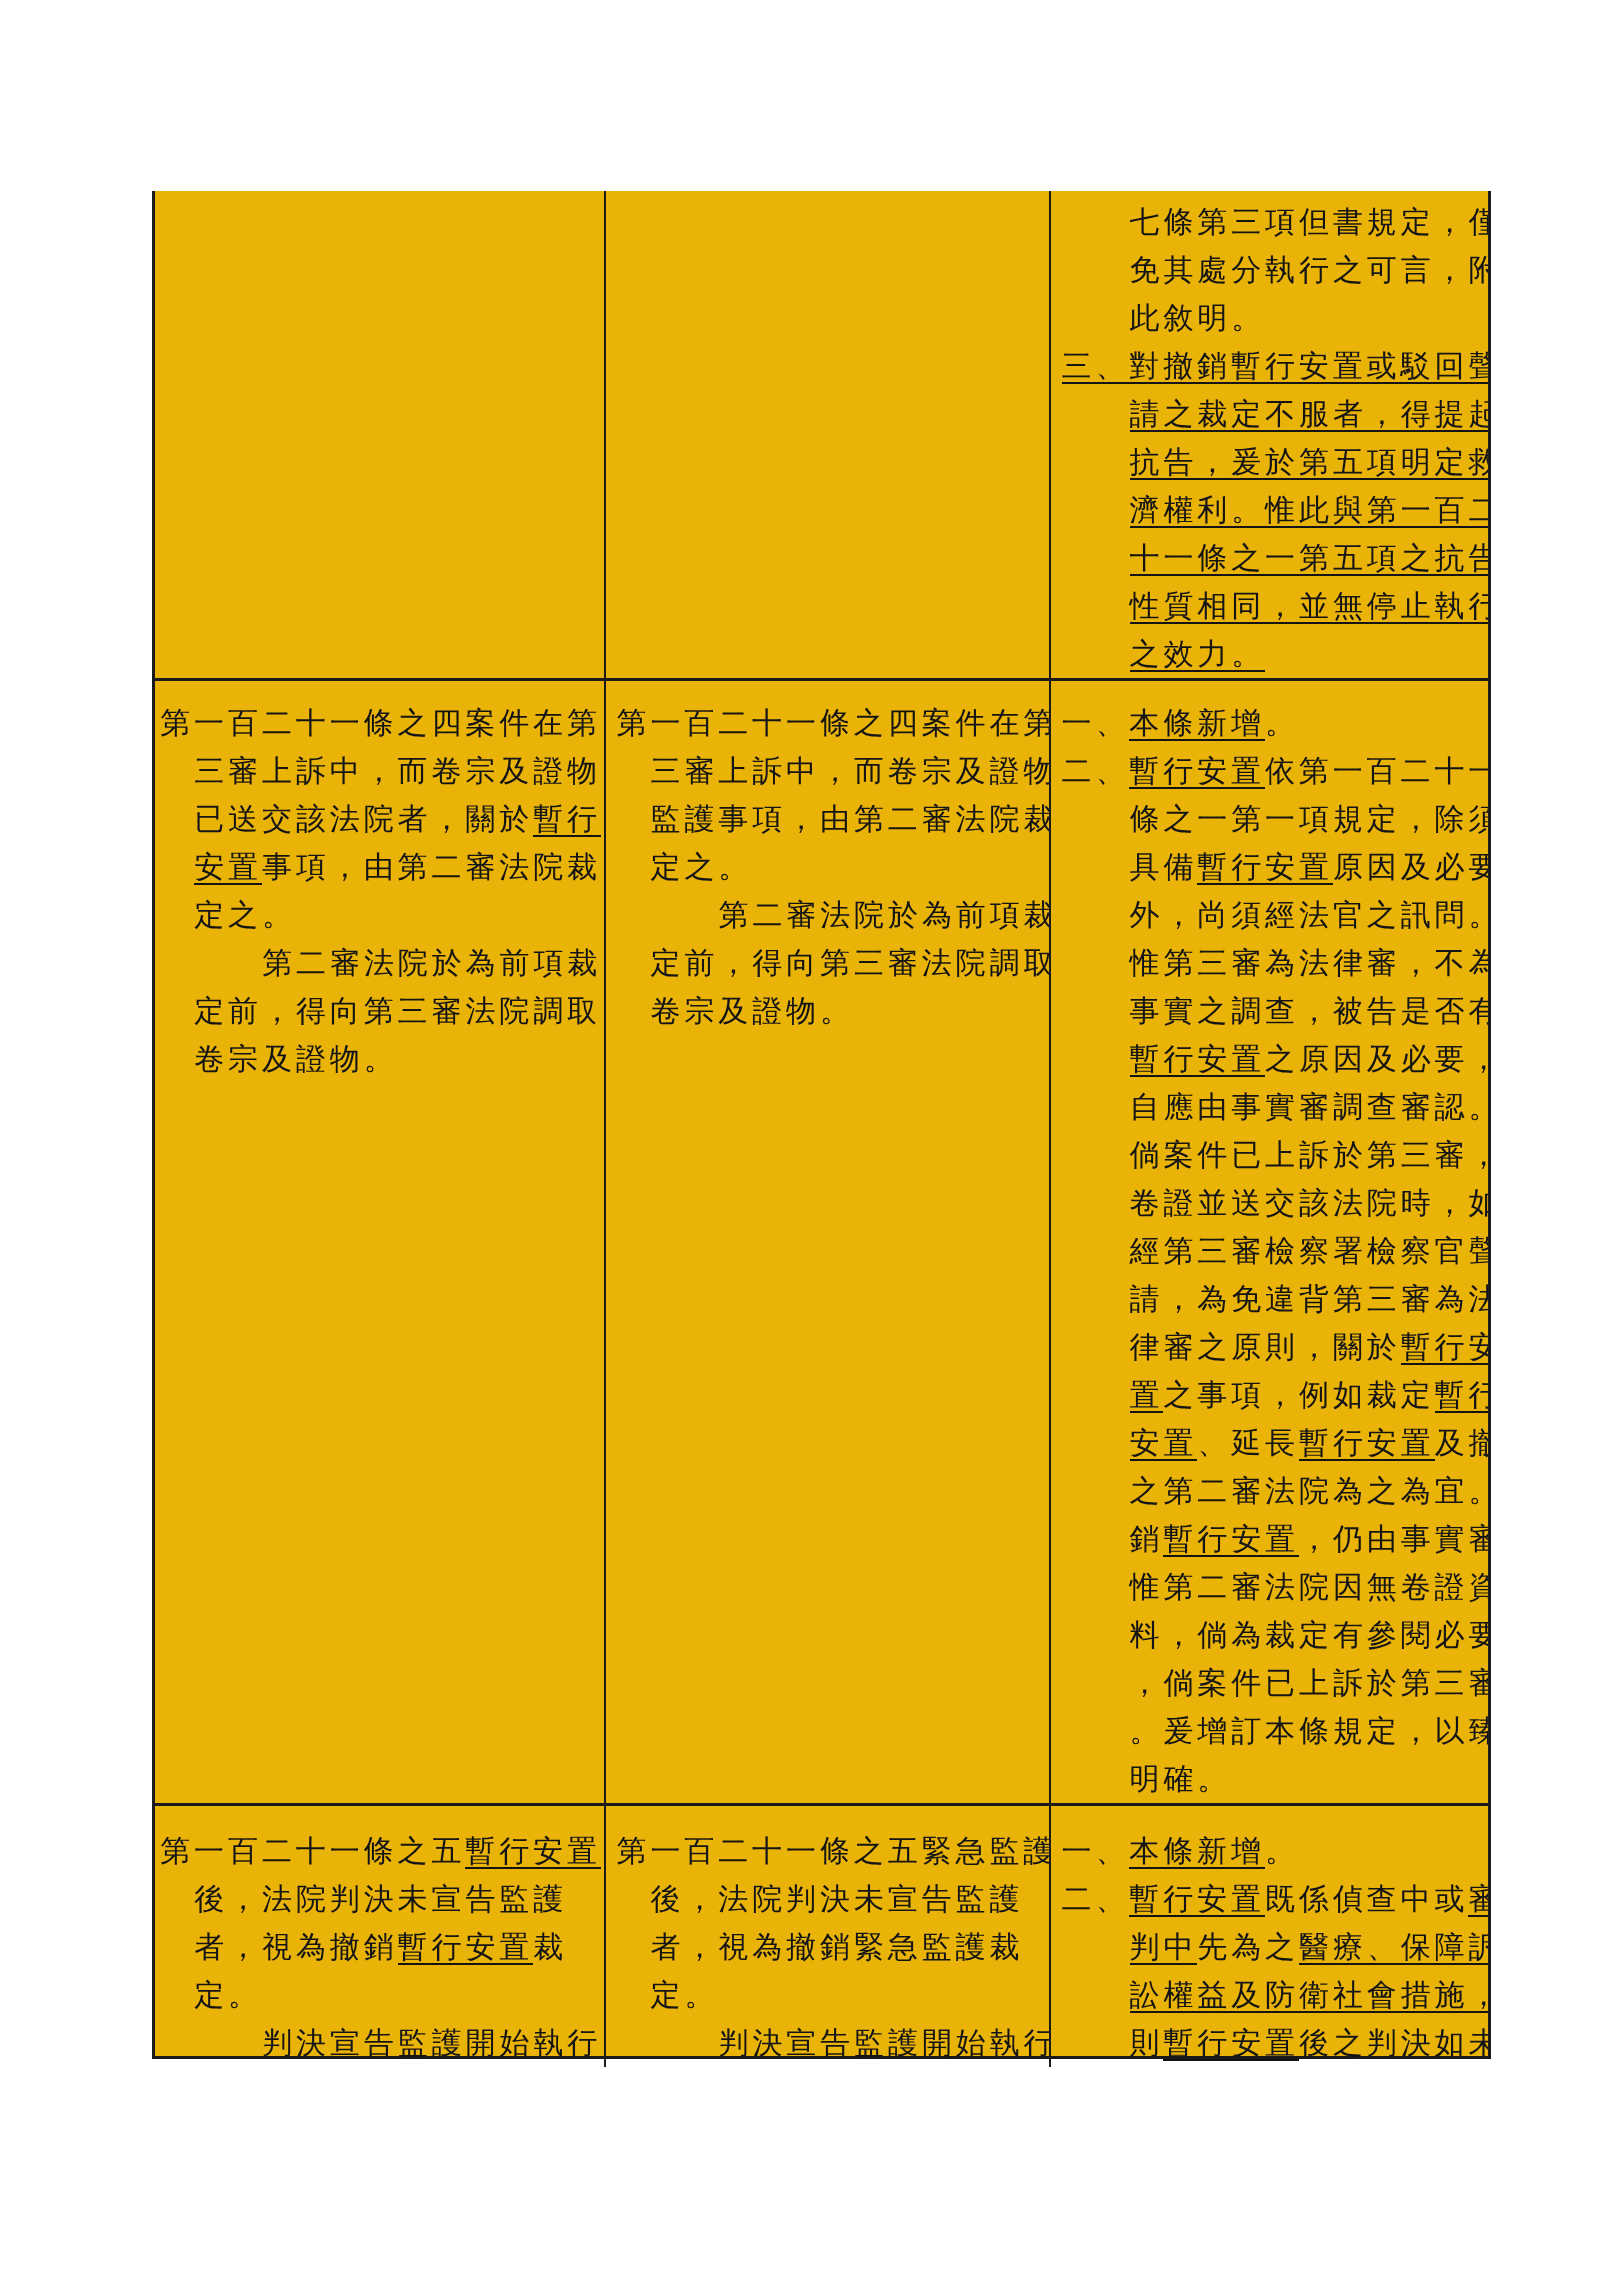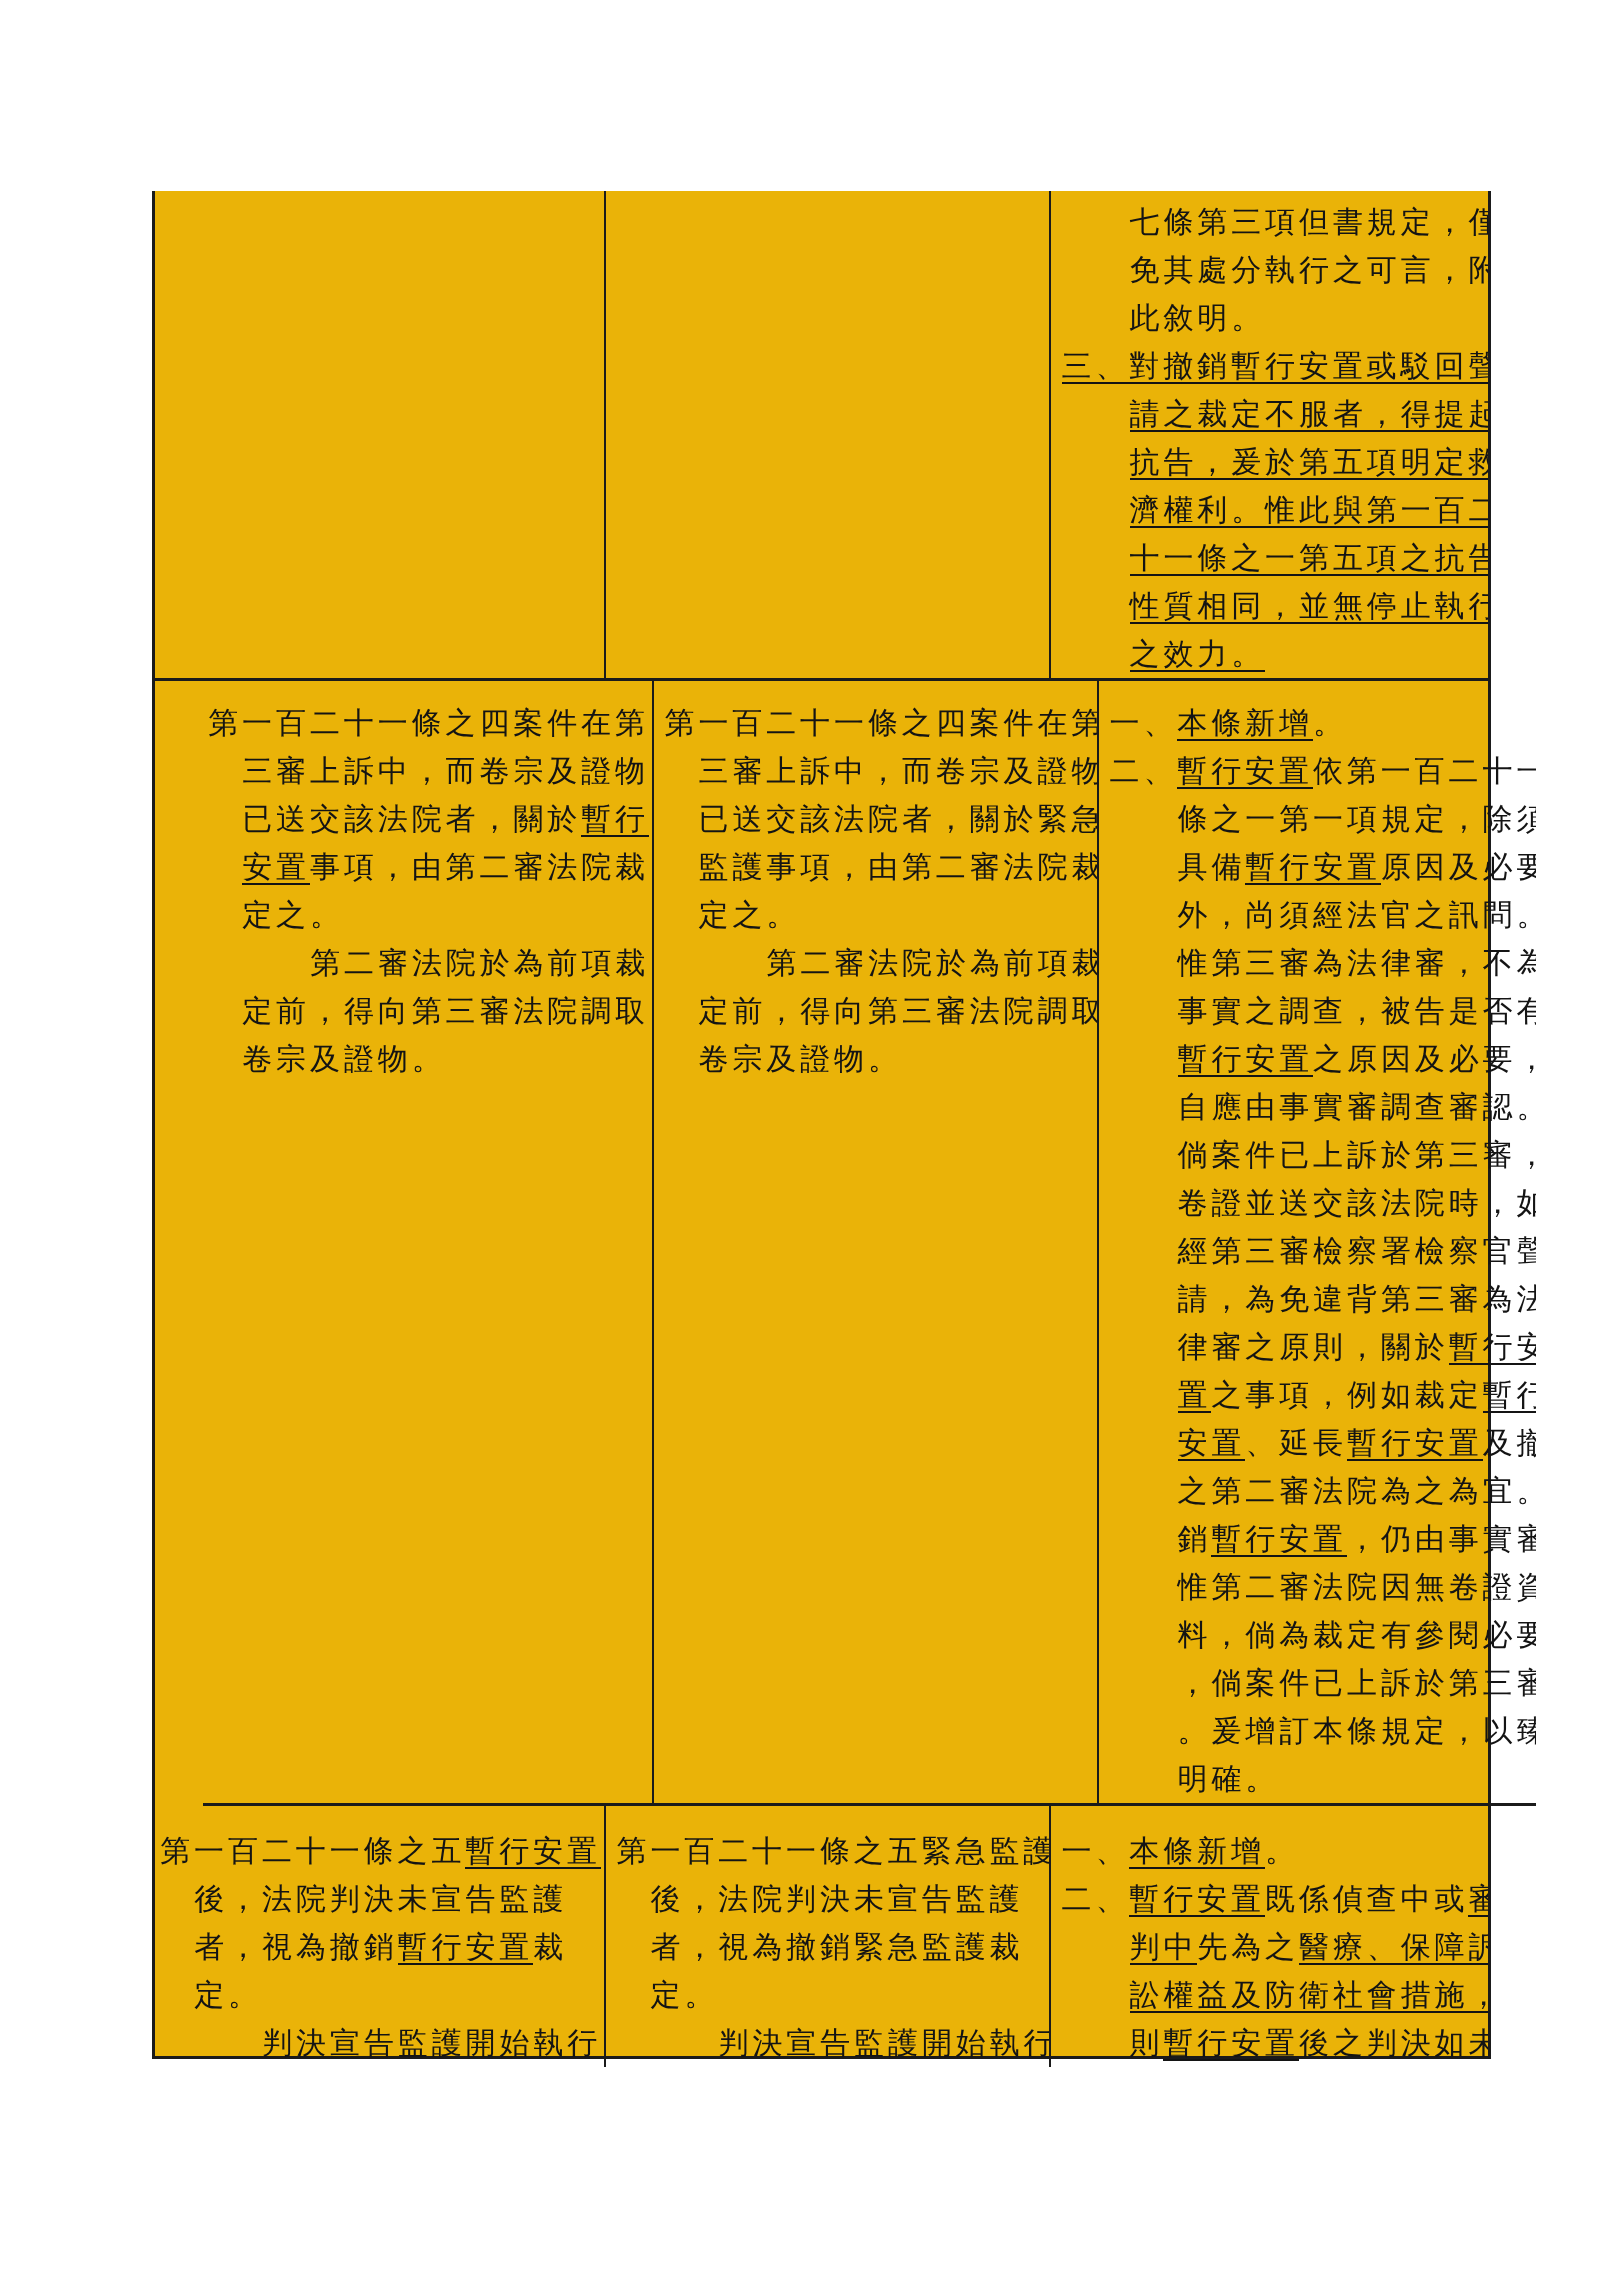--- a/index.html
+++ b/index.html
@@ -15,21 +15,21 @@
     width:1339px;height:1868px;
     box-sizing:border-box;
     border-left:3.3px solid #1b1b1b;
     border-right:3.3px solid #1b1b1b;
     border-bottom:3.9px solid #1b1b1b;
     display:flex;flex-direction:column;
     background:#eab308;
   }
   .trow{display:flex;box-sizing:border-box;width:100%;}
   .trow1{height:491px;border-bottom:3.3px solid #1b1b1b;}
-  .trow2{height:1129px;border-bottom:3.3px solid #1b1b1b;margin-left:48px;}
+  .trow2{height:1129px;border-bottom:3.3px solid #1b1b1b;}
   .trow3{flex:1;}
   .cell{
     box-sizing:border-box;overflow:hidden;height:100%;
     font-size:30px;line-height:48px;letter-spacing:3.9px;
   }
   .c1{width:451px;border-right:2.6px solid #1b1b1b;padding-left:5.2px;}
   .c2{width:445px;border-right:2.6px solid #1b1b1b;padding-left:10.5px;}
   .c3{flex:1;padding-left:10.5px;}
   .trow1 .cell{padding-top:7.2px;}
   .trow2 .cell{padding-top:18.3px;}
@@ -64,21 +64,20 @@
         <div class="tline" style="padding-left: 34px;"><span>已送交該法院者，關於</span><span class="u">暫行</span></div>
         <div class="tline" style="padding-left: 34px;"><span class="u">安置</span><span>事項，由第二審法院裁</span></div>
         <div class="tline" style="padding-left: 34px;"><span>定之。</span></div>
         <div class="tline" style="padding-left: 102px;"><span>第二審法院於為前項裁</span></div>
         <div class="tline" style="padding-left: 34px;"><span>定前，得向第三審法院調取</span></div>
         <div class="tline" style="padding-left: 34px;"><span>卷宗及證物。</span></div>
       </div>
     <div class="cell c2">
         <div class="tline"><span>第一百二十一條之四案件在第</span></div>
         <div class="tline" style="padding-left: 34px;"><span>三審上訴中，而卷宗及證物</span></div>
-        <div class="tline" style="padding-left: 34px;"><span>已送交該法院者，關於緊急</span></div>
         <div class="tline" style="padding-left: 34px;"><span>監護事項，由第二審法院裁</span></div>
         <div class="tline" style="padding-left: 34px;"><span>定之。</span></div>
         <div class="tline" style="padding-left: 102px;"><span>第二審法院於為前項裁</span></div>
         <div class="tline" style="padding-left: 34px;"><span>定前，得向第三審法院調取</span></div>
         <div class="tline" style="padding-left: 34px;"><span>卷宗及證物。</span></div>
       </div>
     <div class="cell c3">
         <div class="tline"><span>一、</span><span class="u">本條新增</span><span>。</span></div>
         <div class="tline"><span>二、</span><span class="u">暫行安置</span><span>依第一百二十一</span></div>
         <div class="tline" style="padding-left: 68px;"><span>條之一第一項規定，除須</span></div>

